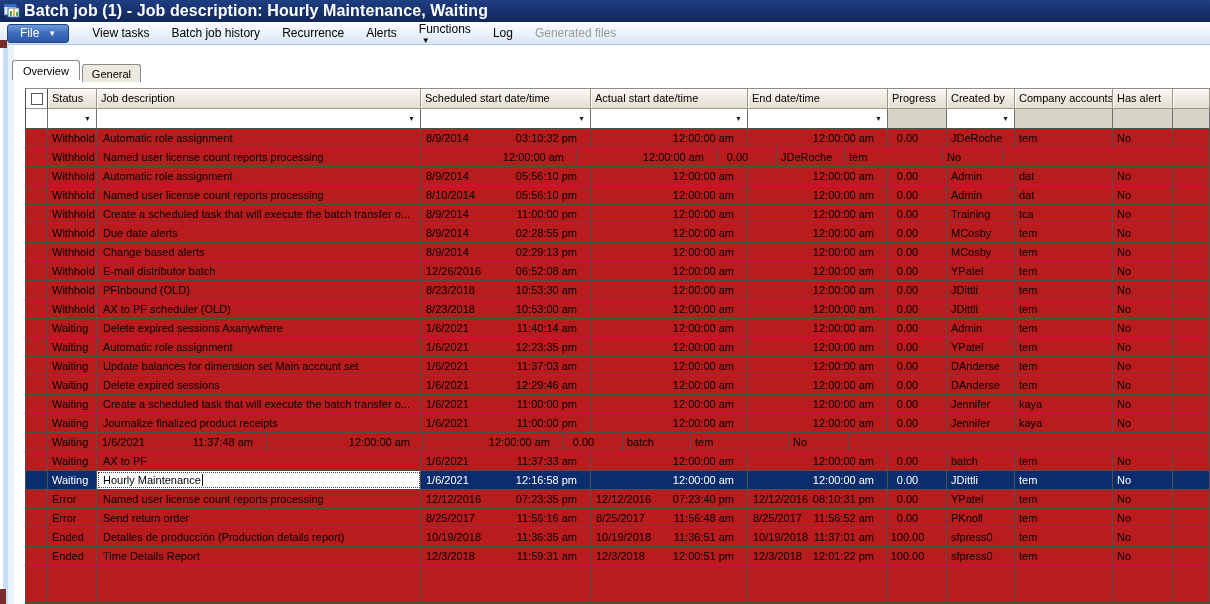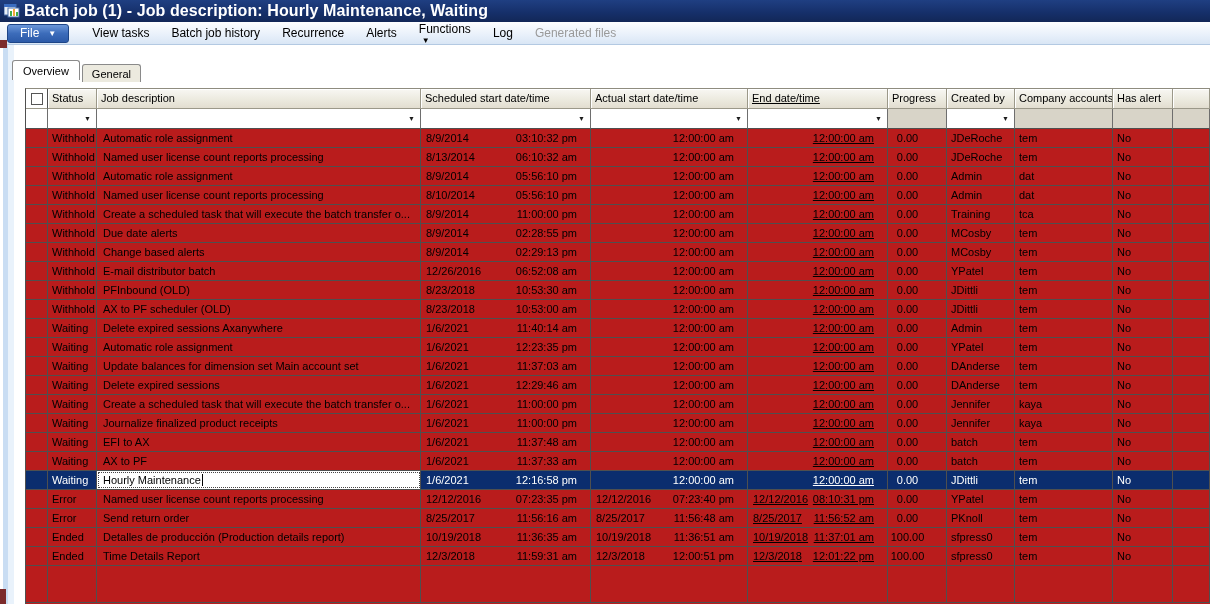--- a/index.html
+++ b/index.html
@@ -42,21 +42,21 @@
   
   .grid { position:absolute; left:25px; top:88px; width:1185px; height:516px;
     border-left:1px solid #4f4f4f; border-top:1px solid #8f8c7f; background:#b91c1c; overflow:hidden; }
   .grid-header, .filter-row, .grid-row, .filler-row { display:flex; width:100%; }
   .grid-header { height:20px; }
   .filter-row { height:20px; }
   .grid-row { height:19px; border-bottom:1px solid #4f4f4f; font-size:11px; color:#000; }
   .filler-row { height:37px; border-bottom:1px solid #4f4f4f; }
 
   .c0{width:22px;} .c1{width:49px;} .c2{width:324px;} .c3{width:170px;} .c4{width:157px;}
-  .c5{width:140px;text-decoration:underline;} .c6{width:59px;} .c7{width:68px;} .c8{width:98px;} .c9{width:60px;}
+  .c5{width:140px;} .c6{width:59px;} .c7{width:68px;} .c8{width:98px;} .c9{width:60px;}
   .cx{flex:1 1 auto;}
 
   .hcell { background:linear-gradient(180deg,#f8f7f3 0%, #eceadf 55%, #e2ddd0 100%);
     border-right:1px solid #9b9889; border-bottom:1px solid #9b9889;
     box-shadow:inset 1px 1px 0 #ffffff; font-size:11px; color:#000;
     padding:3px 4px 0 4px; white-space:nowrap; overflow:hidden; }
   .hcell.num { text-align:left; }
   .hcell.chk { background:#ffffff; box-shadow:none; border-right:1px solid #4f4f4f;
     display:flex; align-items:center; justify-content:center; padding:0; }
   .checkbox { width:12px; height:12px; border:1px solid #565656; background:#fff; }
@@ -183,24 +183,20 @@
         <div class="cell num c6">0.00</div>
         <div class="cell txt c7">JDeRoche</div>
         <div class="cell txt c8">tem</div>
         <div class="cell txt c9">No</div>
         <div class="cell cx"></div>
       </div>
       <div class="grid-row">
         <div class="cell c0"></div>
         <div class="cell status c1">Withhold</div>
         <div class="cell job c2">Named user license count reports processing</div>
-        <div class="cell dt c3">
-          <div class="">8/13/2014</div>
-          <div class="">06:10:32 am</div>
-        </div>
         <div class="cell dt c4">
           <div class=""></div>
           <div class="">12:00:00 am</div>
         </div>
         <div class="cell dt c5">
           <div class=""></div>
           <div class="">12:00:00 am</div>
         </div>
         <div class="cell num c6">0.00</div>
         <div class="cell txt c7">JDeRoche</div>
@@ -512,21 +508,20 @@
         </div>
         <div class="cell num c6">0.00</div>
         <div class="cell txt c7">Jennifer</div>
         <div class="cell txt c8">kaya</div>
         <div class="cell txt c9">No</div>
         <div class="cell cx"></div>
       </div>
       <div class="grid-row">
         <div class="cell c0"></div>
         <div class="cell status c1">Waiting</div>
-        <div class="cell job c2">EFI to AX</div>
         <div class="cell dt c3">
           <div class="">1/6/2021</div>
           <div class="">11:37:48 am</div>
         </div>
         <div class="cell dt c4">
           <div class=""></div>
           <div class="">12:00:00 am</div>
         </div>
         <div class="cell dt c5">
           <div class=""></div>

